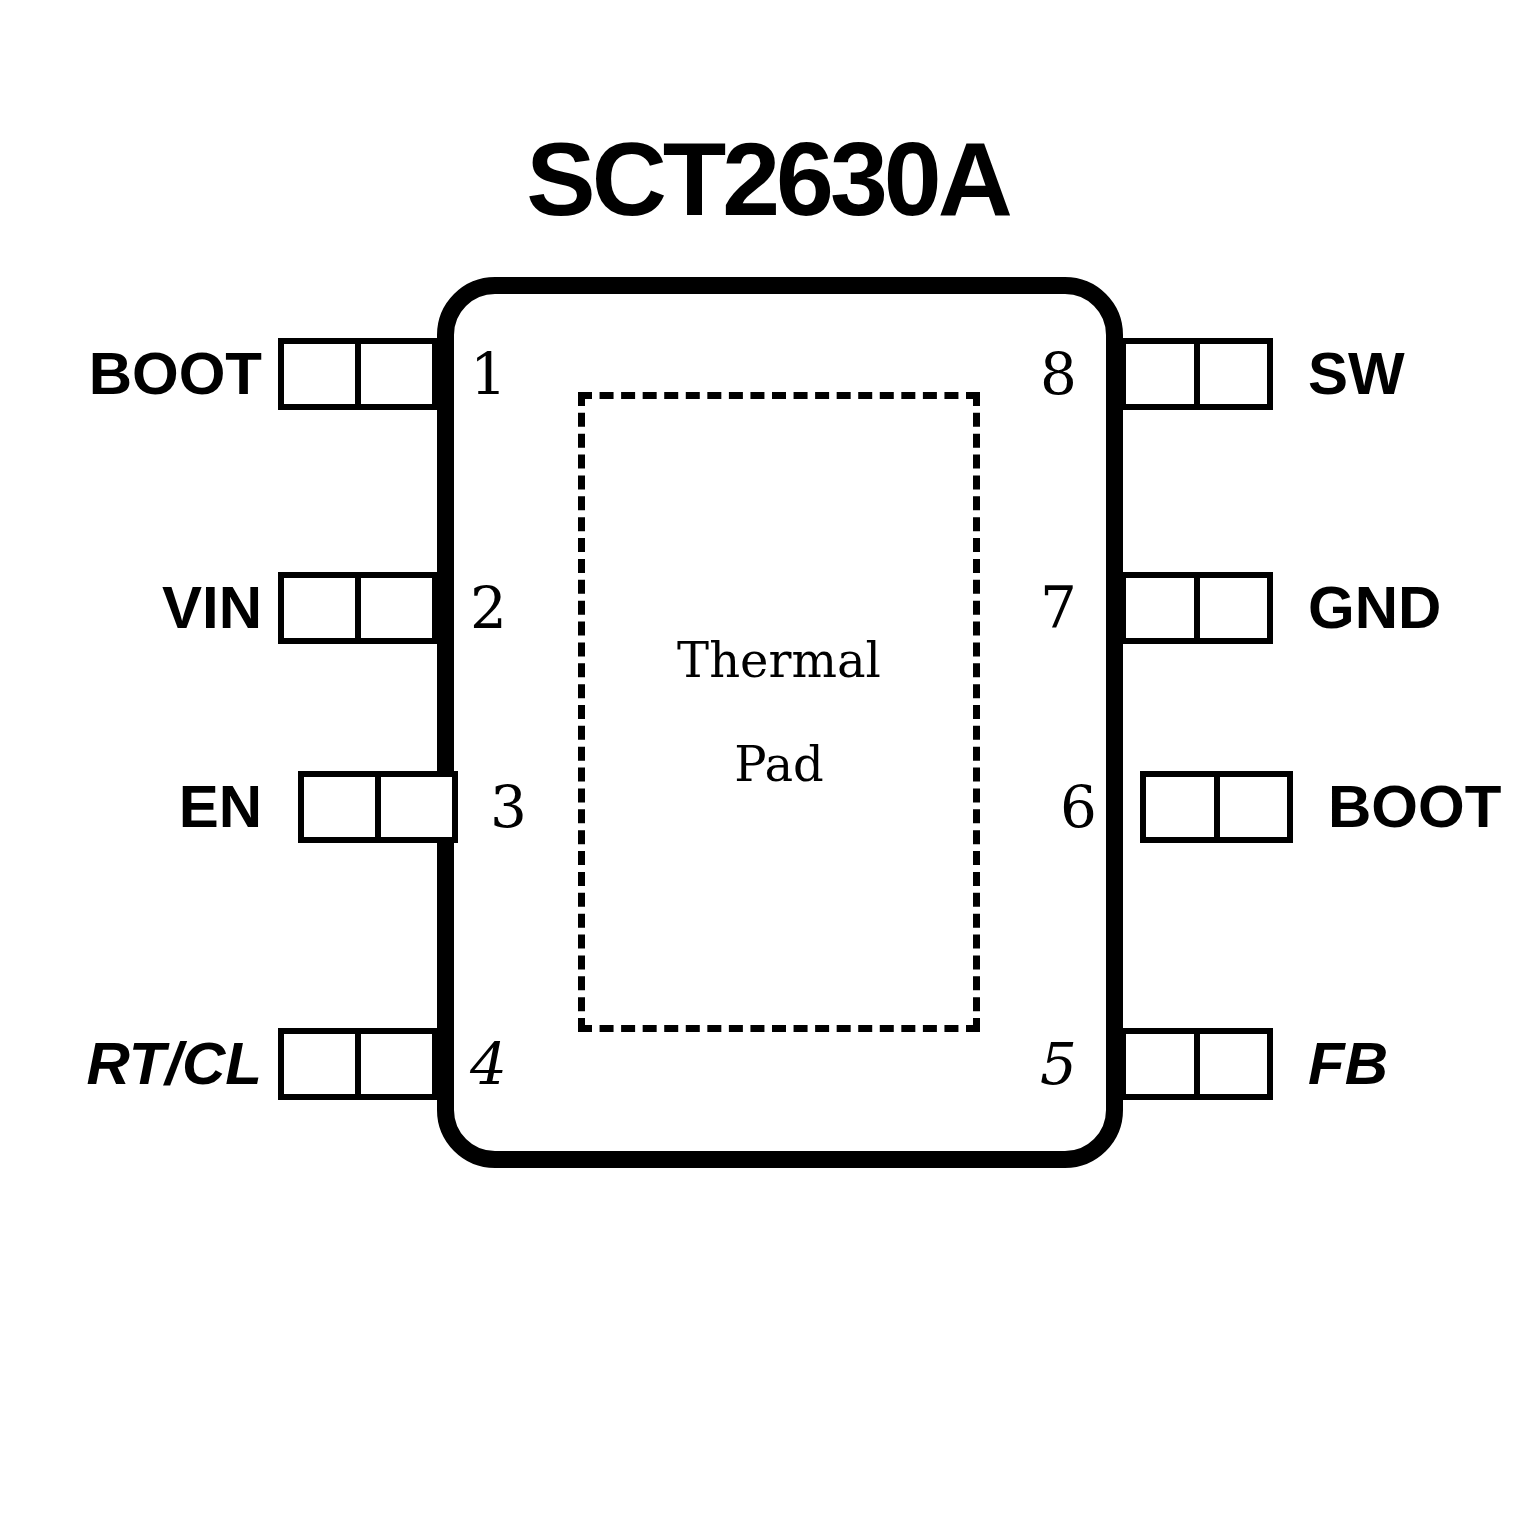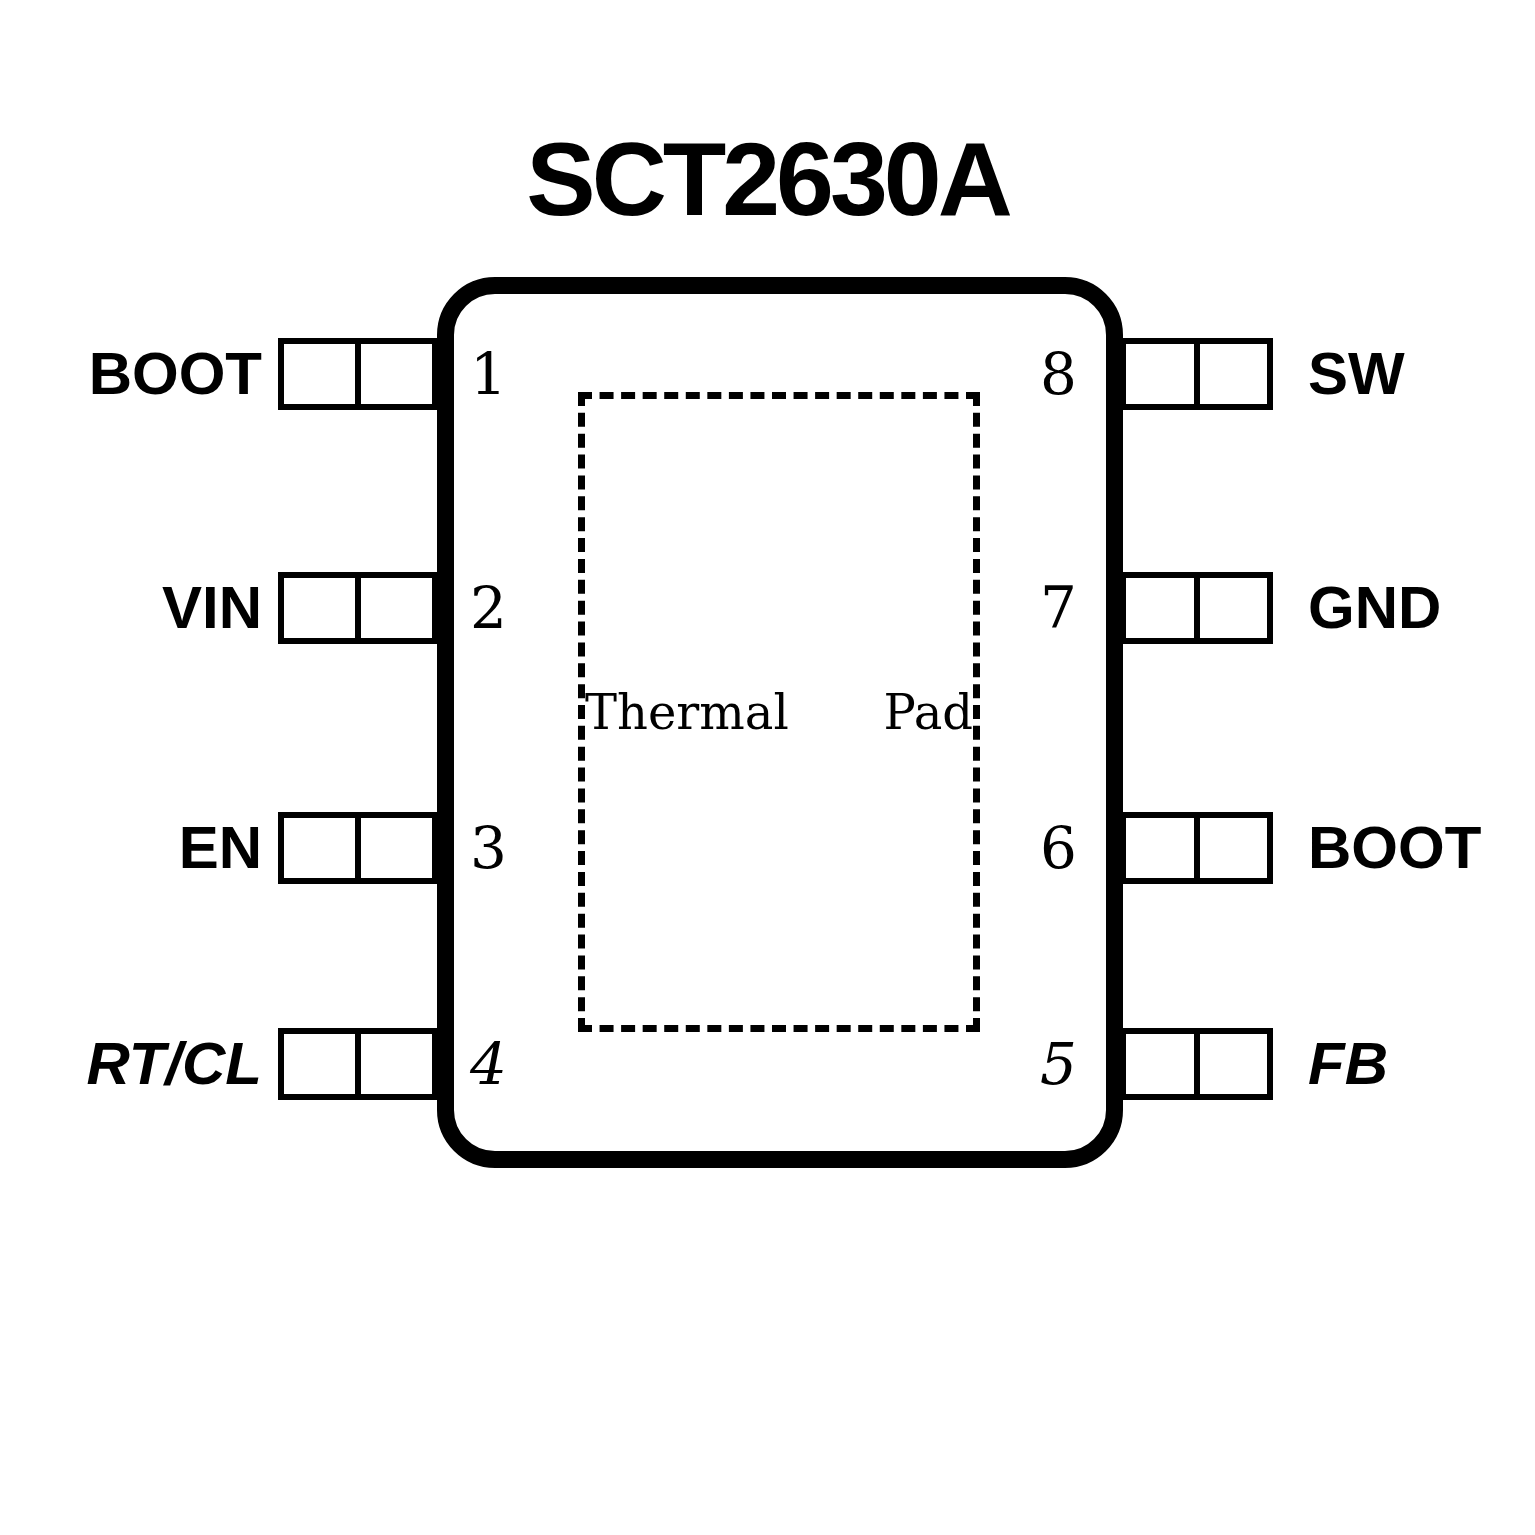--- a/index.html
+++ b/index.html
@@ -41,23 +41,23 @@
   
   .thermal-pad {
     position: absolute;
     left: 578px;
     top: 392px;
     width: 402px;
     height: 640px;
     box-sizing: border-box;
     border: 7px dashed #000;
     display: flex;
-    flex-direction: row;
+    flex-direction: column;
     align-items: center;
-    justify-content: space-between;
+    justify-content: center;
     row-gap: 48px;
   }
   .thermal-line {
     font-family: "DejaVu Serif", serif;
     font-size: 48px;
     color: #000;
   }
 
   
   .pin {
@@ -68,21 +68,21 @@
     background: #ffffff;
     display: flex;
   }
   .pin-cell { flex: 1; }
   .pin-cell + .pin-cell { border-left: 6px solid #000; }
   .pin-left  { left: 278px;  width: 160px; }
   .pin-right { left: 1120px; width: 153px; }
 
   .row-0 { top: 338px; }
   .row-1 { top: 572px; }
-  .row-2 { top: 812px; }
+  .row-2 { top: 771px; margin-left: 20px; }
   .row-3 { top: 1028px; font-style: italic; }
 
   
   .pin-number {
     position: absolute;
     height: 72px;
     line-height: 72px;
     font-family: "DejaVu Serif", serif;
     font-size: 58px;
     color: #000;

